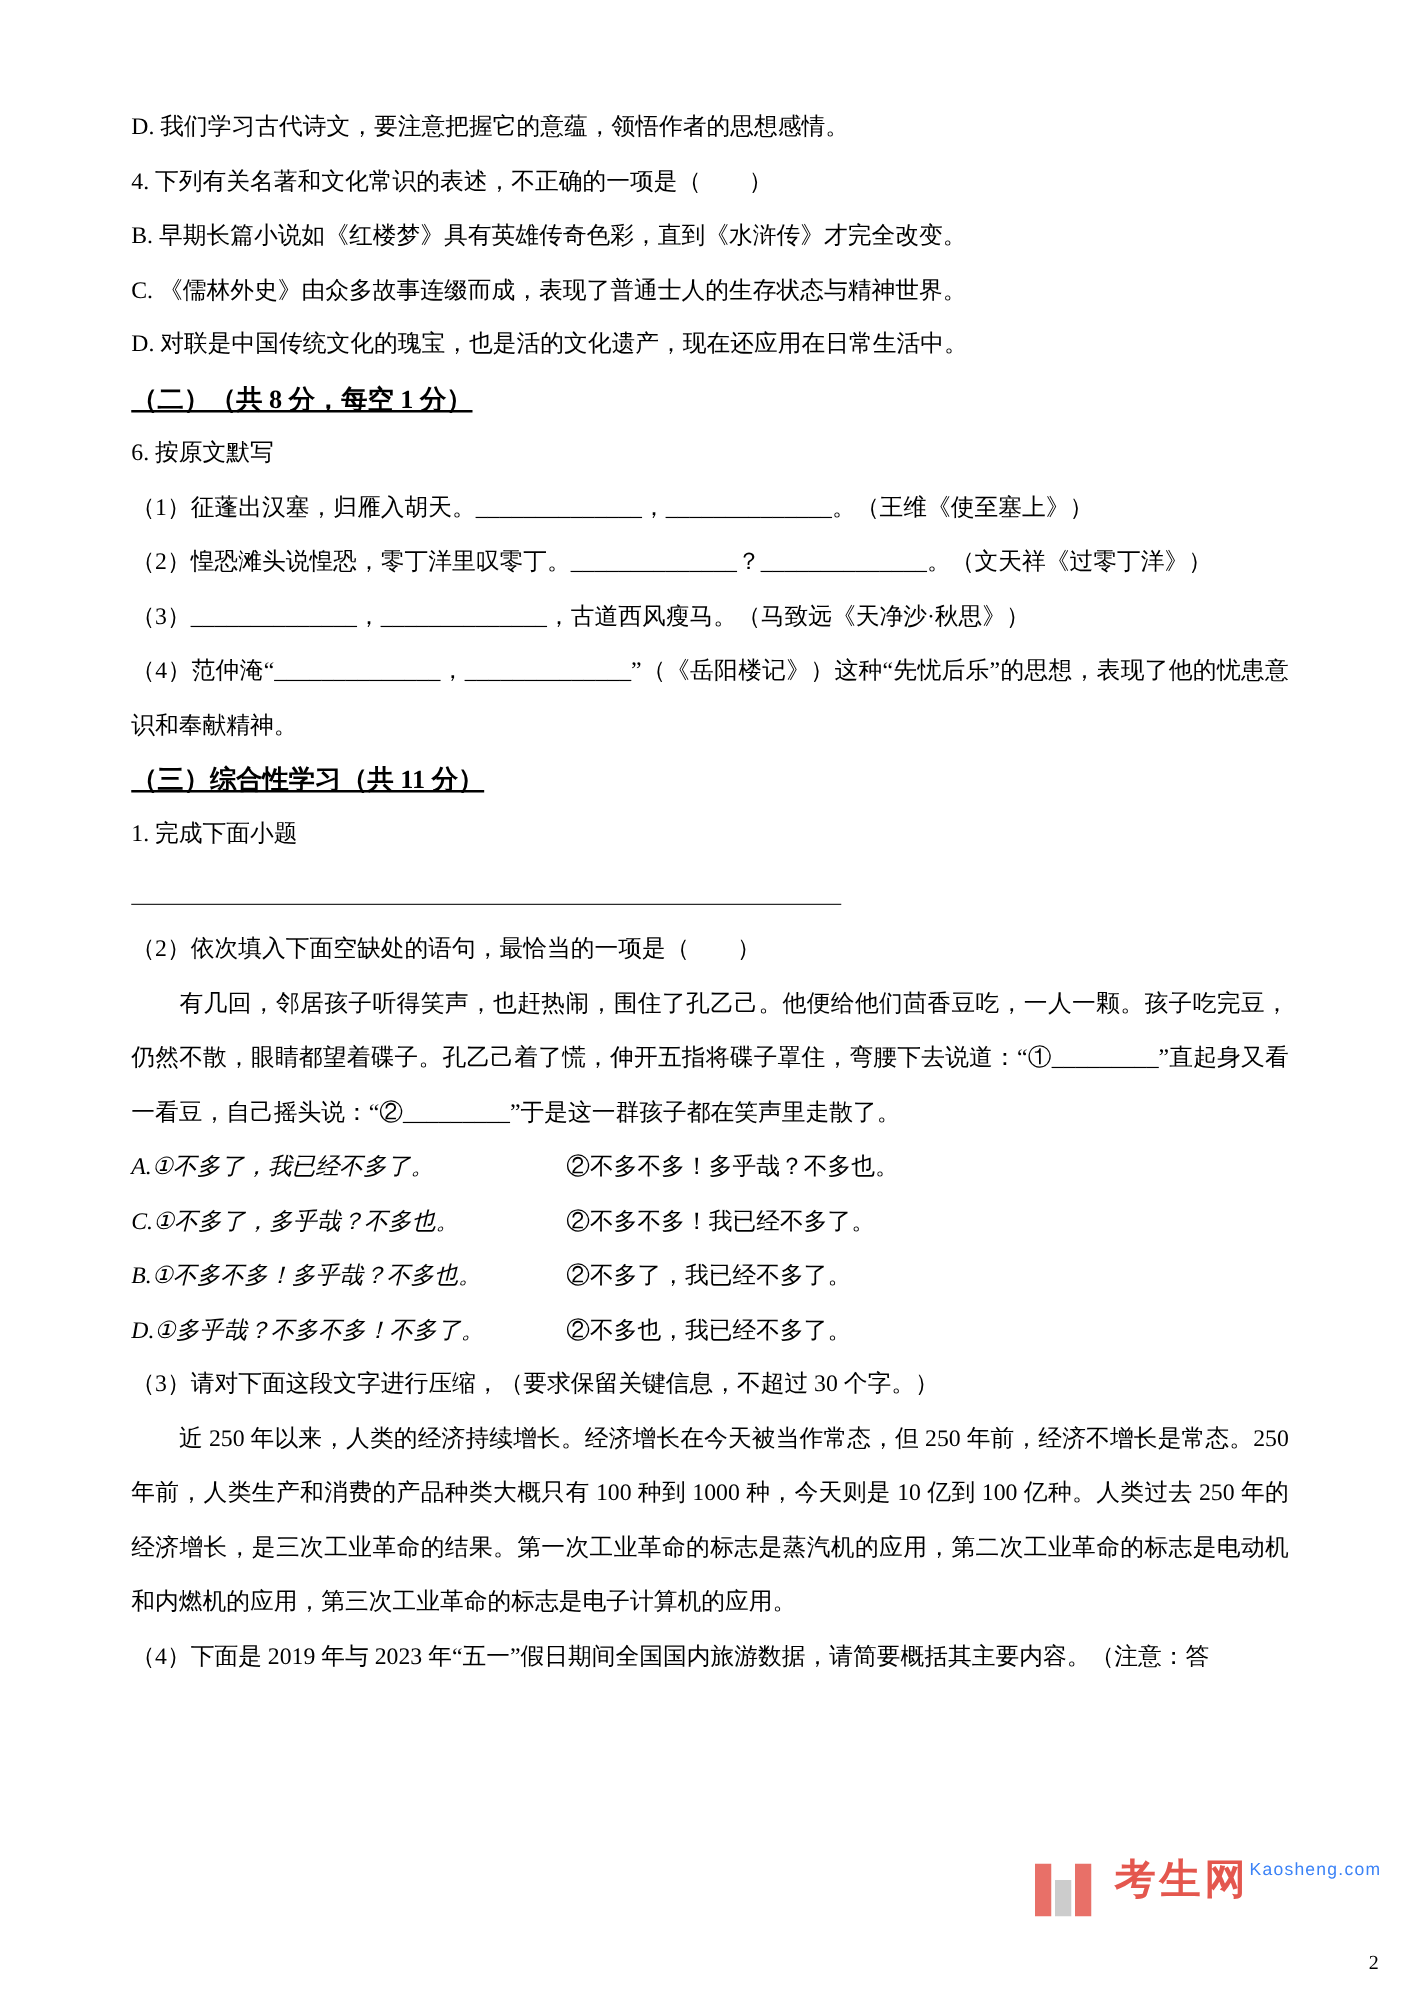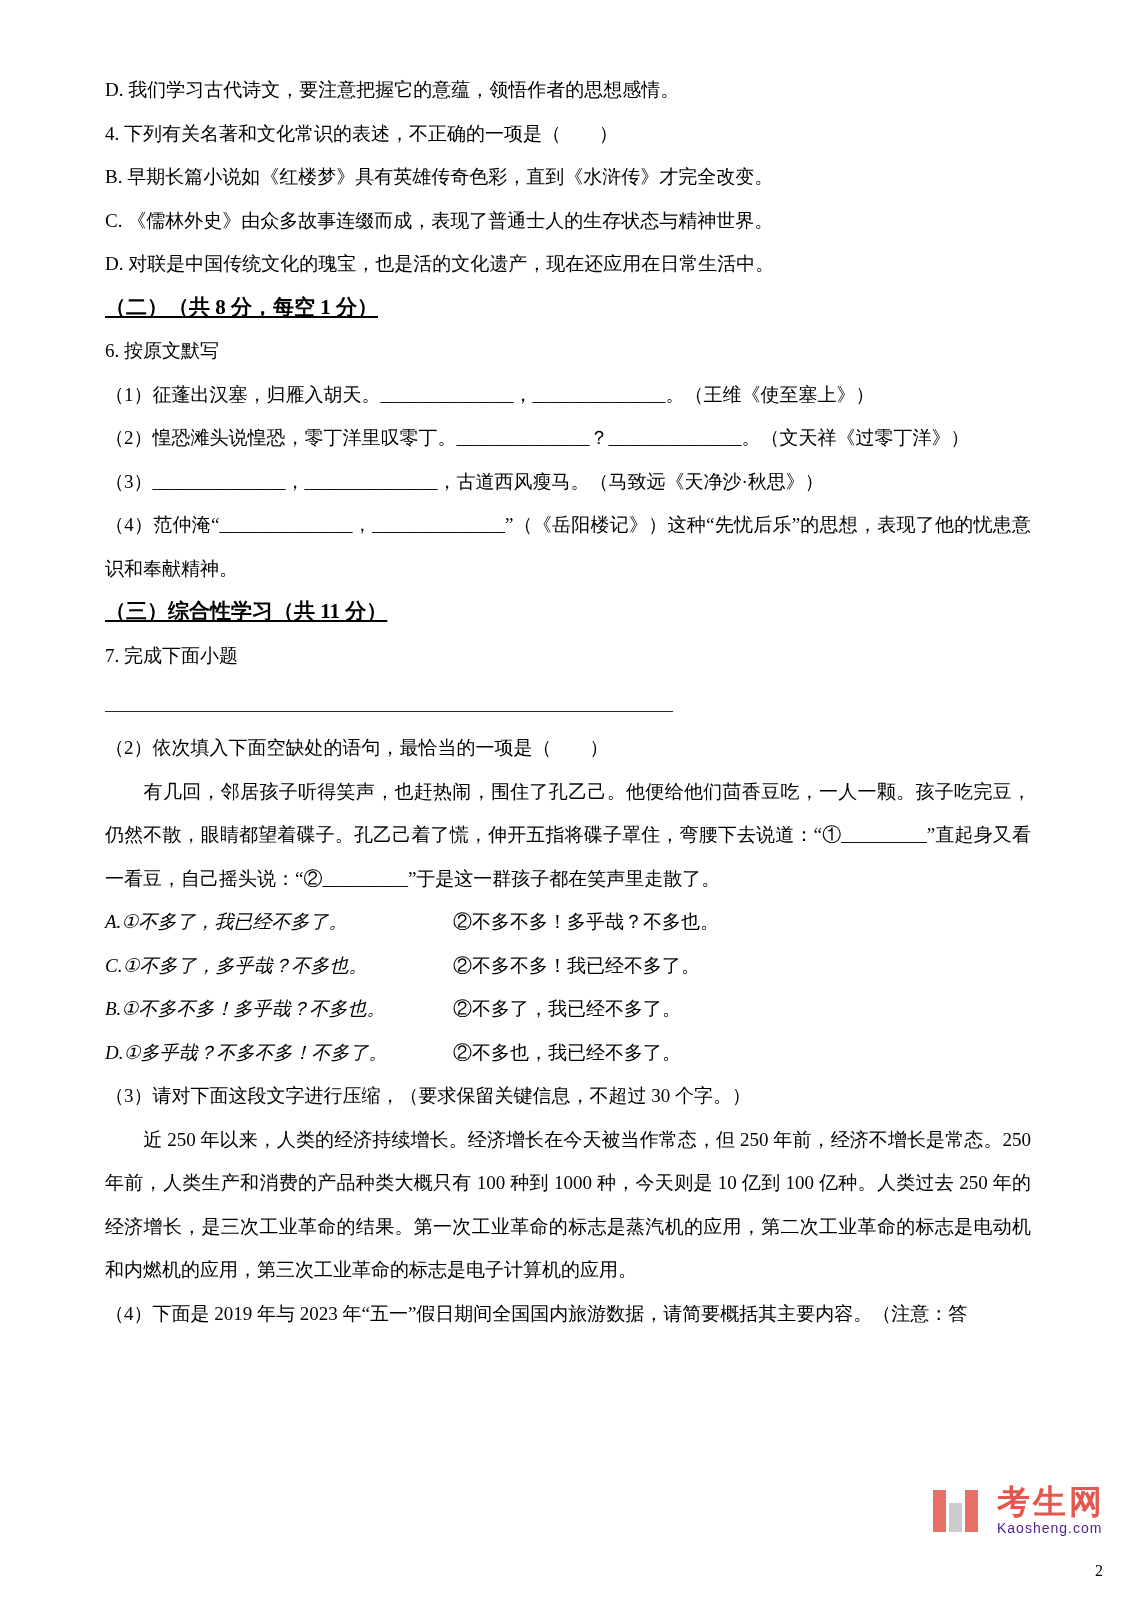--- a/index.html
+++ b/index.html
@@ -12,21 +12,21 @@
     width: 1131px;
     height: 1600px;
     background: #ffffff;
     font-family: "Liberation Serif", "DejaVu Serif", serif;
     color: #000000;
     overflow: hidden;
   }
   .content {
     position: absolute;
     left: 105px;
-    top: 68px;
+    top: 80px;
     width: 926px;
   }
   p.line {
     margin: 0;
     font-size: 19px;
     line-height: 43.5px;
     text-align: justify;
     word-break: break-all;
     white-space: pre-wrap;
   }
@@ -82,34 +82,34 @@
     position: absolute;
     left: 34px;
     top: 3px;
     width: 13px;
     height: 42px;
     background: #e4574e;
     opacity: 0.85;
   }
   .wm-text {
     display: flex;
-    flex-direction: column;
+    flex-direction: row;
   }
   .wm-brand {
     font-family: "Liberation Sans", sans-serif;
     font-size: 33px;
     font-weight: bold;
     color: #e4574e;
     letter-spacing: 3px;
     line-height: 34px;
   }
   .wm-domain {
     font-family: "Liberation Sans", sans-serif;
     font-size: 14px;
-    color: #4c1d95;
+    color: #3b82f6;
     letter-spacing: 1px;
     margin-top: 1px;
   }
   .page-num {
     position: absolute;
     right: 28px;
     bottom: 20px;
     font-size: 16px;
     color: #000000;
   }
@@ -130,21 +130,21 @@
     <p class="line section">（二）（共 8 分，每空 1 分）</p>
 
     <p class="line">6. 按原文默写</p>
     <p class="line">（1）征蓬出汉塞，归雁入胡天。______________，______________。（王维《使至塞上》）</p>
     <p class="line">（2）惶恐滩头说惶恐，零丁洋里叹零丁。______________？______________。（文天祥《过零丁洋》）</p>
     <p class="line">（3）______________，______________，古道西风瘦马。（马致远《天净沙·秋思》）</p>
     <p class="line">（4）范仲淹“______________，______________”（《岳阳楼记》）这种“先忧后乐”的思想，表现了他的忧患意识和奉献精神。</p>
 
     <p class="line section">（三）综合性学习（共 11 分）</p>
 
-    <p class="line">7. 完成下面小题</p>
+    <p class="line">1. 完成下面小题</p>
 
     <div class="answer-line"></div>
 
     <p class="line">（2）依次填入下面空缺处的语句，最恰当的一项是（　　）</p>
     <p class="line">　　有几回，邻居孩子听得笑声，也赶热闹，围住了孔乙己。他便给他们茴香豆吃，一人一颗。孩子吃完豆，仍然不散，眼睛都望着碟子。孔乙己着了慌，伸开五指将碟子罩住，弯腰下去说道：“①_________”直起身又看一看豆，自己摇头说：“②_________”于是这一群孩子都在笑声里走散了。</p>
 
     <p class="line"><span class="opt-first">A.①不多了，我已经不多了。</span><span>②不多不多！多乎哉？不多也。</span></p>
     <p class="line"><span class="opt-first">C.①不多了，多乎哉？不多也。</span><span>②不多不多！我已经不多了。</span></p>
     <p class="line"><span class="opt-first">B.①不多不多！多乎哉？不多也。</span><span>②不多了，我已经不多了。</span></p>
     <p class="line"><span class="opt-first">D.①多乎哉？不多不多！不多了。</span><span>②不多也，我已经不多了。</span></p>

